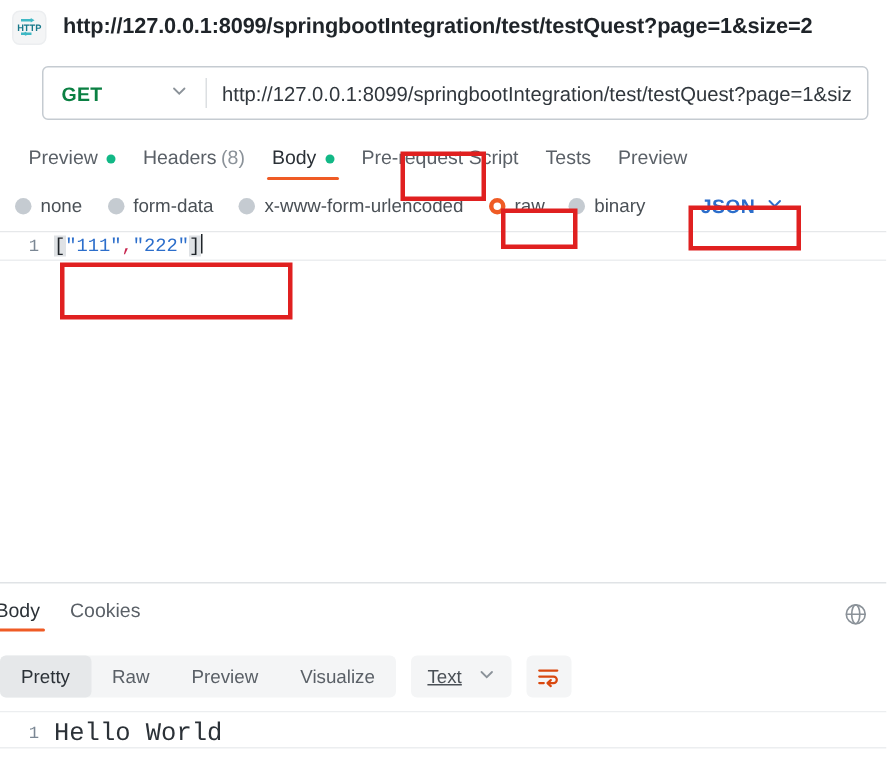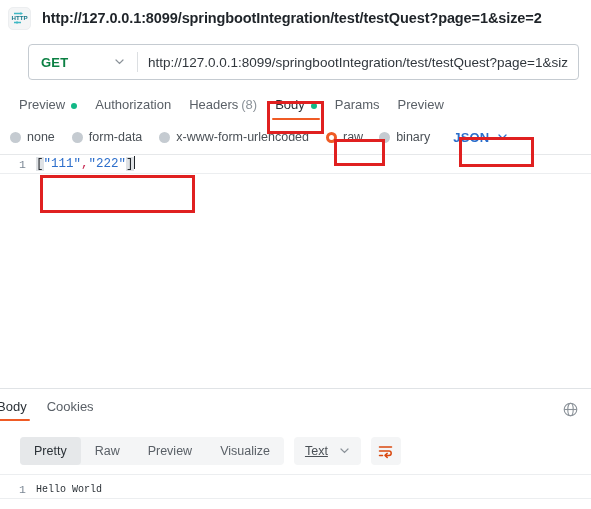--- a/index.html
+++ b/index.html
@@ -166,21 +166,21 @@
     box-sizing: border-box;
   }
   .radio-label {
     font-size: 12.5px;
     color: #4a5056;
   }
   .format-select {
     display: flex;
     align-items: center;
     cursor: pointer;
-    margin-left: 2px;
+    margin-left: 16px;
     padding: 2px 4px;
   }
   .format-label {
     font-size: 13px;
     color: #2c6ecb;
     font-weight: bold;
     letter-spacing: 0.2px;
   }
   .format-chevron { margin-left: 8px; color: #2c6ecb; display: block; }
 
@@ -287,21 +287,21 @@
   }
 
   
   .resp-toolbar {
     position: absolute;
     top: 433px;
     left: 0; right: 0;
     height: 36px;
     display: flex;
     align-items: center;
-    padding-left: 20px;
+    padding-left: 0;
     text-align: right;
   }
   .view-group {
     display: flex;
     align-items: center;
     background: #f4f5f6;
     border-radius: 4px;
     height: 28px;
     padding: 0;
   }
@@ -366,21 +366,21 @@
     box-sizing: border-box;
     font-family: "Liberation Mono", monospace;
     font-size: 11.5px;
     color: #7b8794;
     line-height: 19px;
     flex: none;
     user-select: none;
   }
   .resp-text {
     font-family: "Liberation Mono", monospace;
-    font-size: 10px;
+    font-size: 17px;
     line-height: 19px;
     color: #2b3137;
     white-space: pre;
   }
   .resp-underline {
     position: absolute;
     left: 0; right: 0;
     top: 23px;
     height: 1px;
     background: #eceef0;
@@ -424,33 +424,33 @@
     <input class="url-input" type="text" spellcheck="false" value="http://127.0.0.1:8099/springbootIntegration/test/testQuest?page=1&amp;size=2" style="">
   </div>
 </div>
 
 <div class="req-tabs">
   <div class="req-tab">
     <span>Preview</span>
     <span class="dot"></span>
   </div>
   <div class="req-tab">
-    <span>Authorization</span>
-  </div>
-  <div class="req-tab">
     <span>Headers</span>
     <span class="count">(8)</span>
   </div>
   <div class="req-tab active">
     <span>Body</span>
     <span class="dot"></span>
     <span class="underline"></span>
   </div>
   <div class="req-tab">
-    <span>Params</span>
+    <span>Pre-request Script</span>
+  </div>
+  <div class="req-tab">
+    <span>Tests</span>
   </div>
   <div class="req-tab">
     <span>Preview</span>
   </div>
 </div>
 
 <div class="body-types">
   <div class="radio-item">
     <span class="radio-dot"></span>
     <span class="radio-label">none</span>

